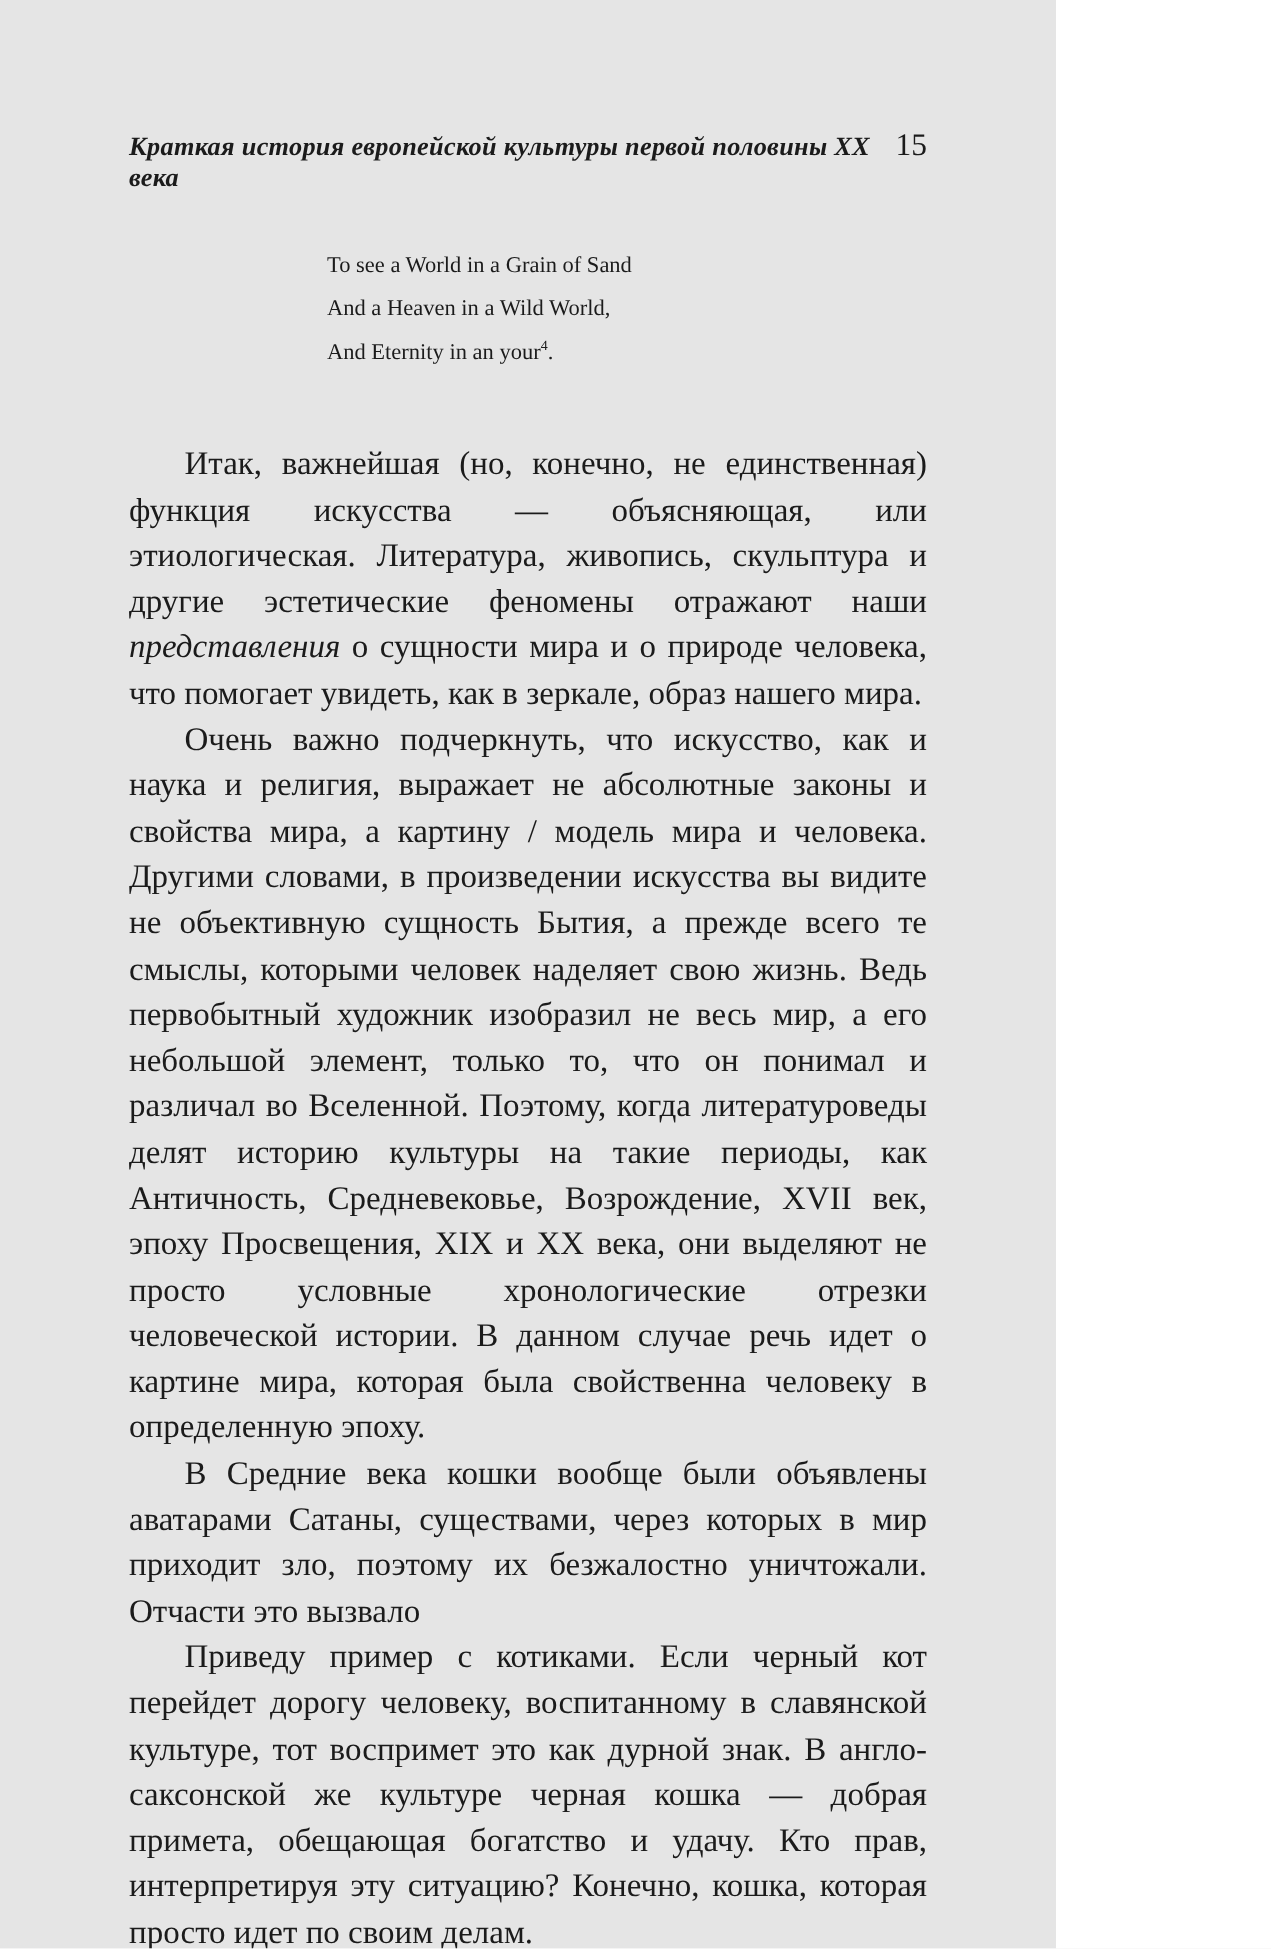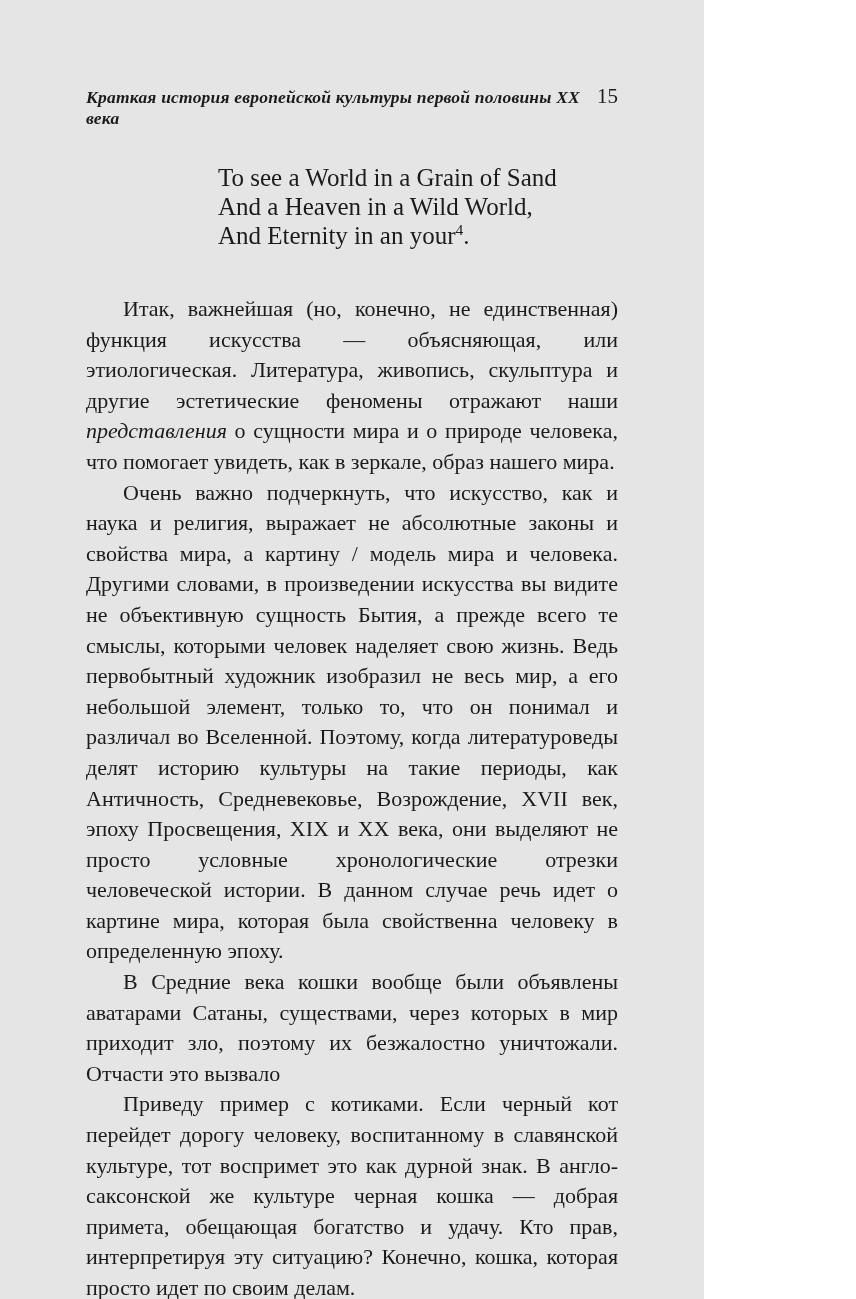--- a/index.html
+++ b/index.html
@@ -30,21 +30,21 @@
     font-size: 17.5px;
     letter-spacing: 0.2px;
   }
   .page-number {
     font-size: 21px;
     font-weight: normal;
     padding-left: 16px;
   }
   .poem {
     margin-left: 132px;
-    font-size: 25px;
+    font-size: 15px;
     line-height: 29px;
     margin-bottom: 44px;
   }
   .poem div {
     white-space: nowrap;
   }
   .body-text {
     font-size: 22px;
     line-height: 30.6px;
     text-align: justify;

